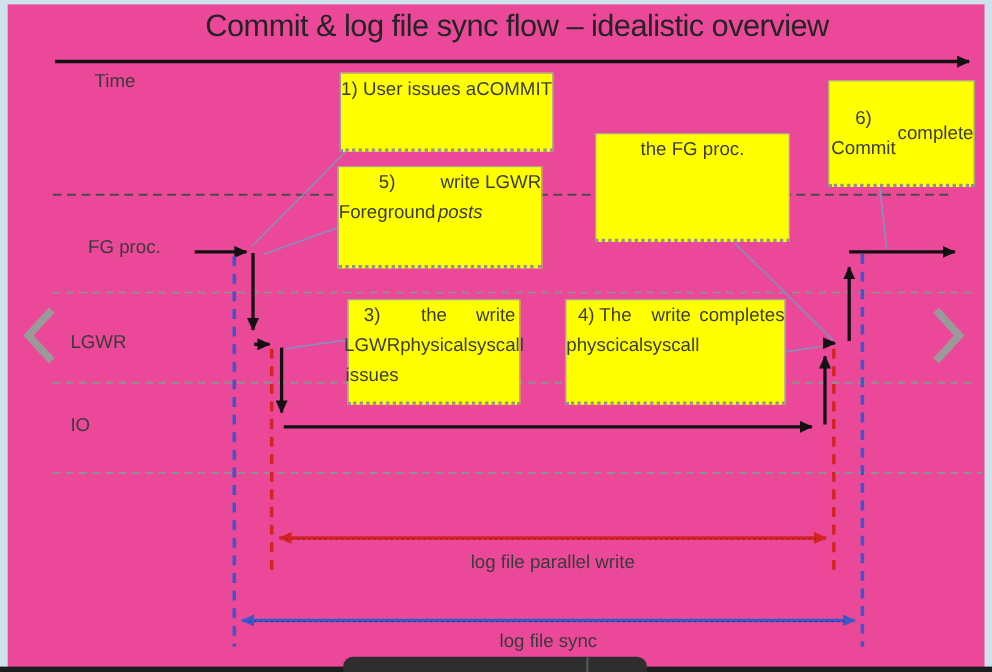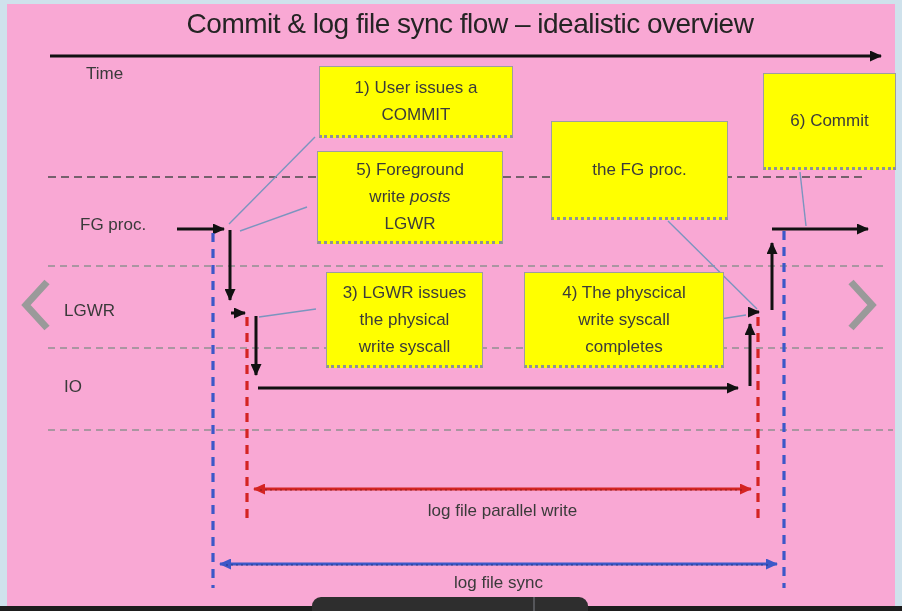--- a/index.html
+++ b/index.html
@@ -1,18 +1,18 @@
 <!DOCTYPE html>
 <html><head>
 <meta charset="utf-8">
 <style>
   html,body{margin:0;padding:0;background:#ffffff;}
   #stage{
     position:relative;width:902px;height:611px;overflow:hidden;
-    background:#f9a8d4;
+    background:#ec4899;
     font-family:"Liberation Sans","DejaVu Sans",sans-serif;
     color:#333;
   }
   .edge{position:absolute;background:#cfe2ec;}
   #edge-left{left:0;top:0;width:7px;height:611px;}
   #edge-right{right:0;top:0;width:7px;height:611px;}
   #edge-top{left:0;top:0;width:902px;height:4px;}
   #diagram-svg{position:absolute;left:0;top:0;}
   .slide-title{
     position:absolute;left:40px;top:8px;width:860px;
@@ -21,22 +21,22 @@
   }
   .lane-label{position:absolute;font-size:17px;color:#3a3a3a;}
   #time-label{left:86px;top:64px;}
   #lane-fg{left:64px;top:215px;margin-left:16px;}
   #lane-lgwr{left:64px;top:301px;}
   #lane-io{left:64px;top:377px;}
   .callout{
     position:absolute;background:#ffff00;
     border:1px solid #9e9e9e;border-bottom:3px dotted #8f9296;
     text-align:center;font-size:17px;color:#3b3b3b;
-    display:flex;flex-direction:column;justify-content:center;
-    line-height:27px;box-sizing:border-box;margin-left:10px;
+    display:flex;justify-content:center;
+    line-height:27px;box-sizing:border-box;
   }
   .callout em{font-style:italic;}
   #callout-1{left:309px;top:66px;width:194px;height:72px;}
   #callout-2{left:307px;top:151px;width:186px;height:93px;}
   #callout-3{left:316px;top:272px;width:157px;height:96px;}
   #callout-4{left:514px;top:272px;width:200px;height:96px;}
   #callout-5{left:541px;top:121px;width:177px;height:99px;}
   #callout-6{left:753px;top:73px;width:133px;height:97px;align-items:center;}
   .measure-label{
     position:absolute;text-align:center;font-size:17px;color:#3a3a3a;
@@ -159,20 +159,21 @@
     <div>write syscall</div>
     <div>completes</div>
   </div>
 
   <div class="callout" id="callout-5">
     <div>the FG proc.</div>
   </div>
 
   <div class="callout" id="callout-6">
     <div>6) Commit</div>
+    <div>complete</div>
   </div>
 
   <div class="measure-label" id="parallel-write-label">log file parallel write</div>
   <div class="measure-label" id="sync-label">log file sync</div>
 
   <button class="nav-btn" id="nav-prev">
     <svg width="44" height="64" viewBox="0 0 44 64">
       <polyline points="33,9 12,32 33,55" fill="none" stroke="#9a9a9a" stroke-width="7"></polyline>
     </svg>
   </button>

